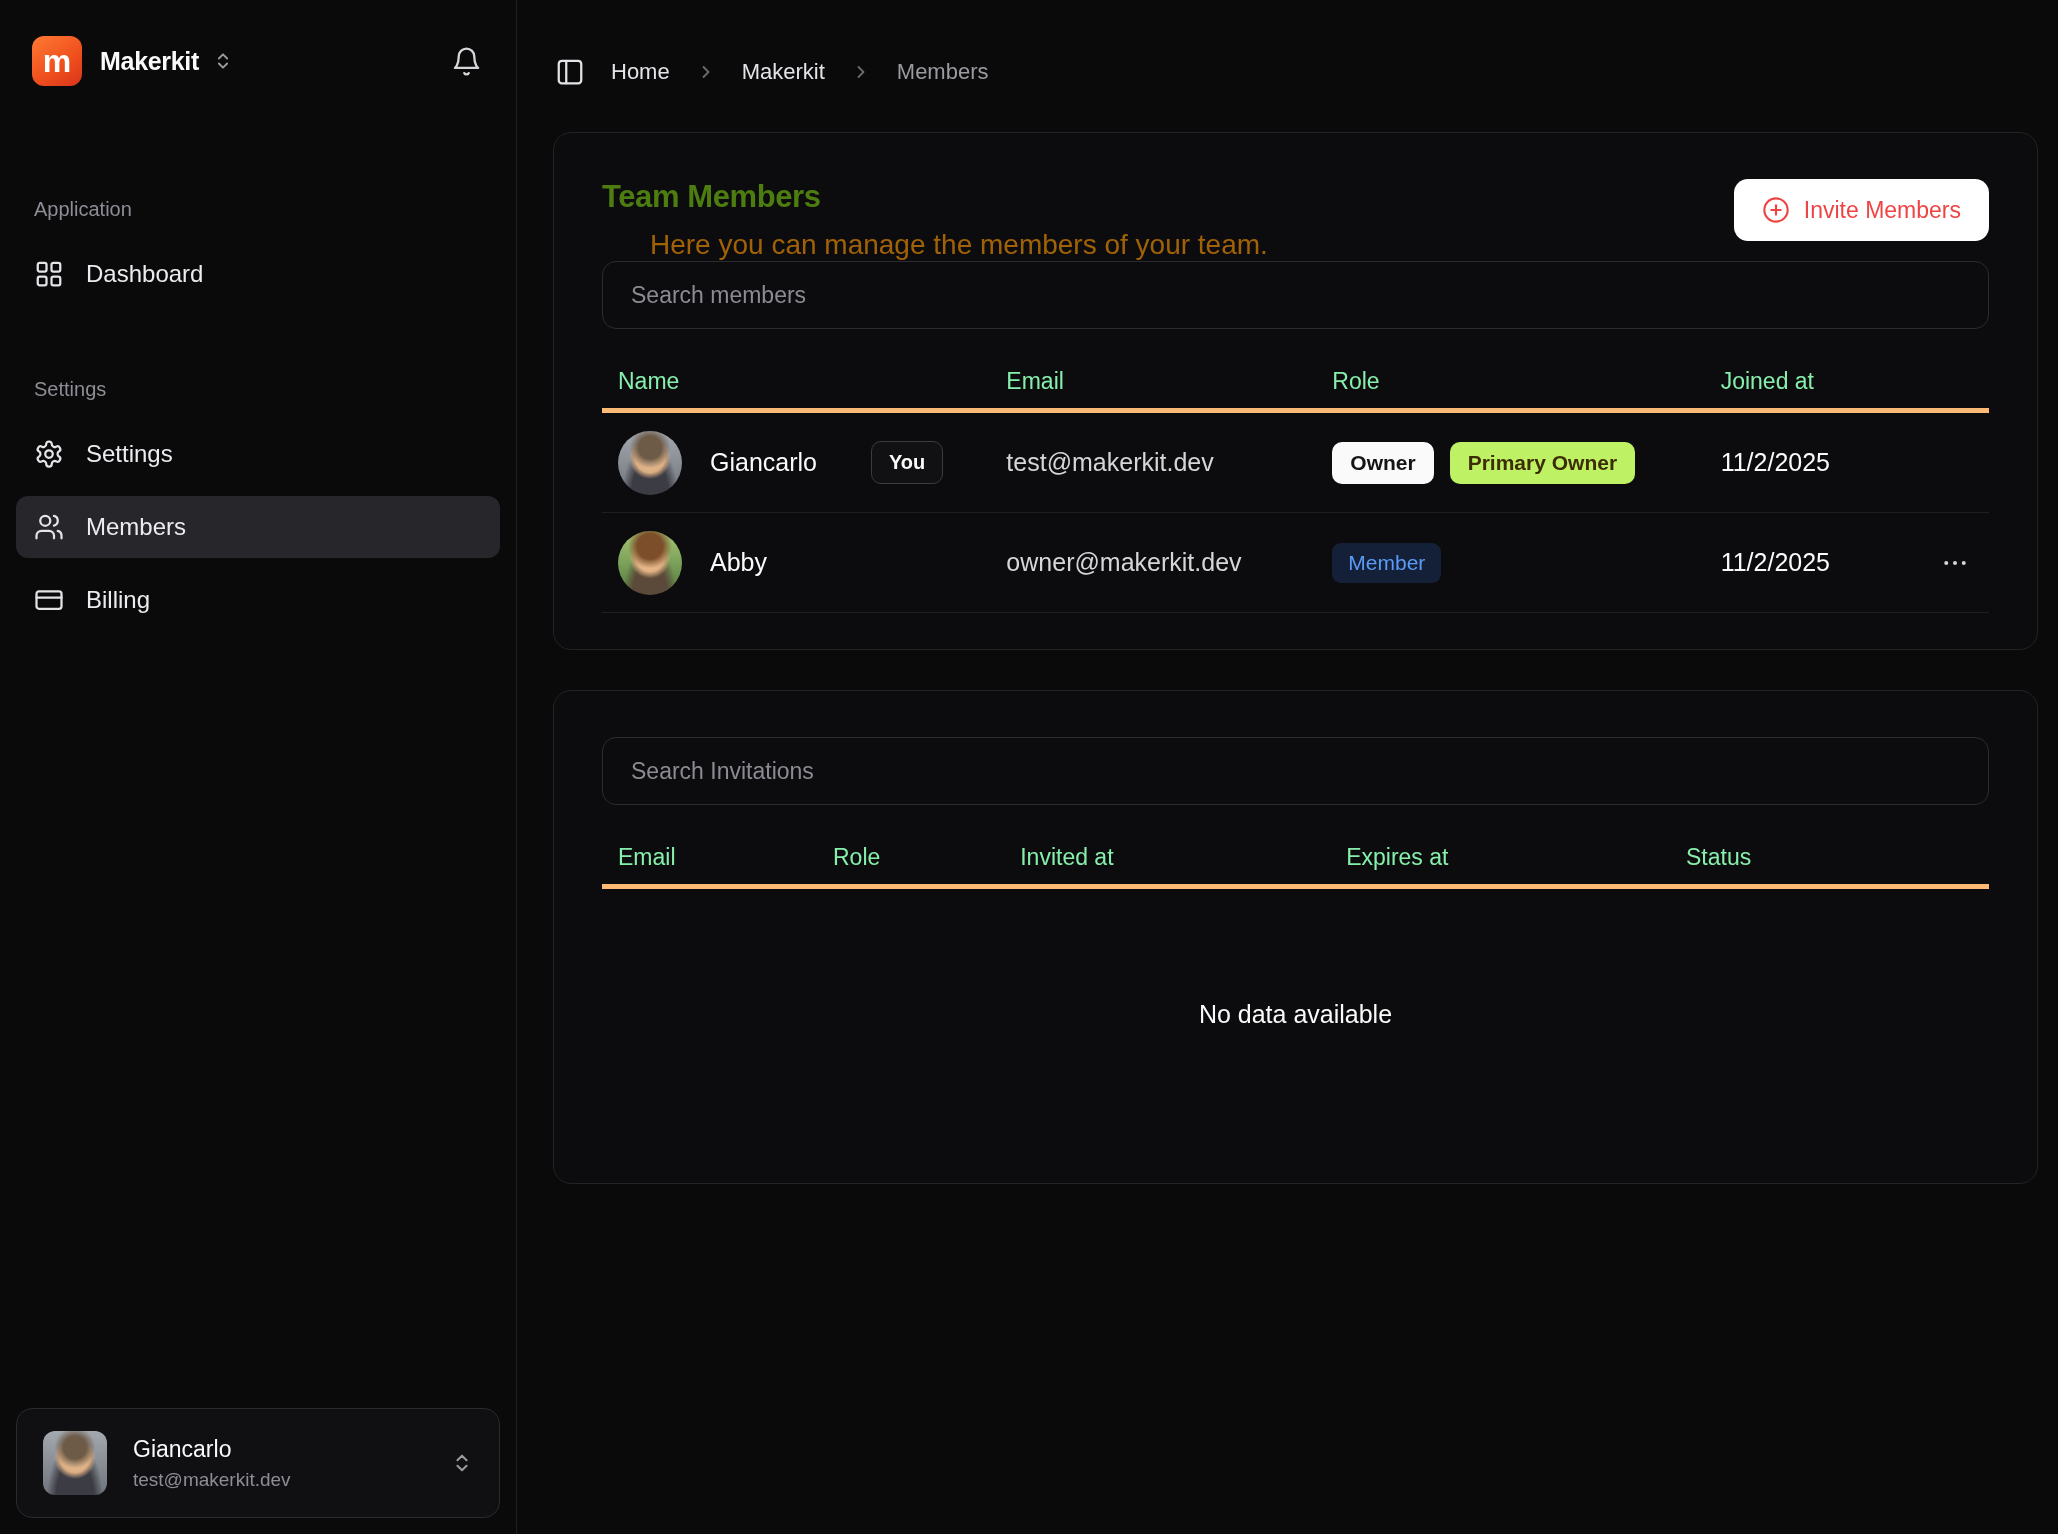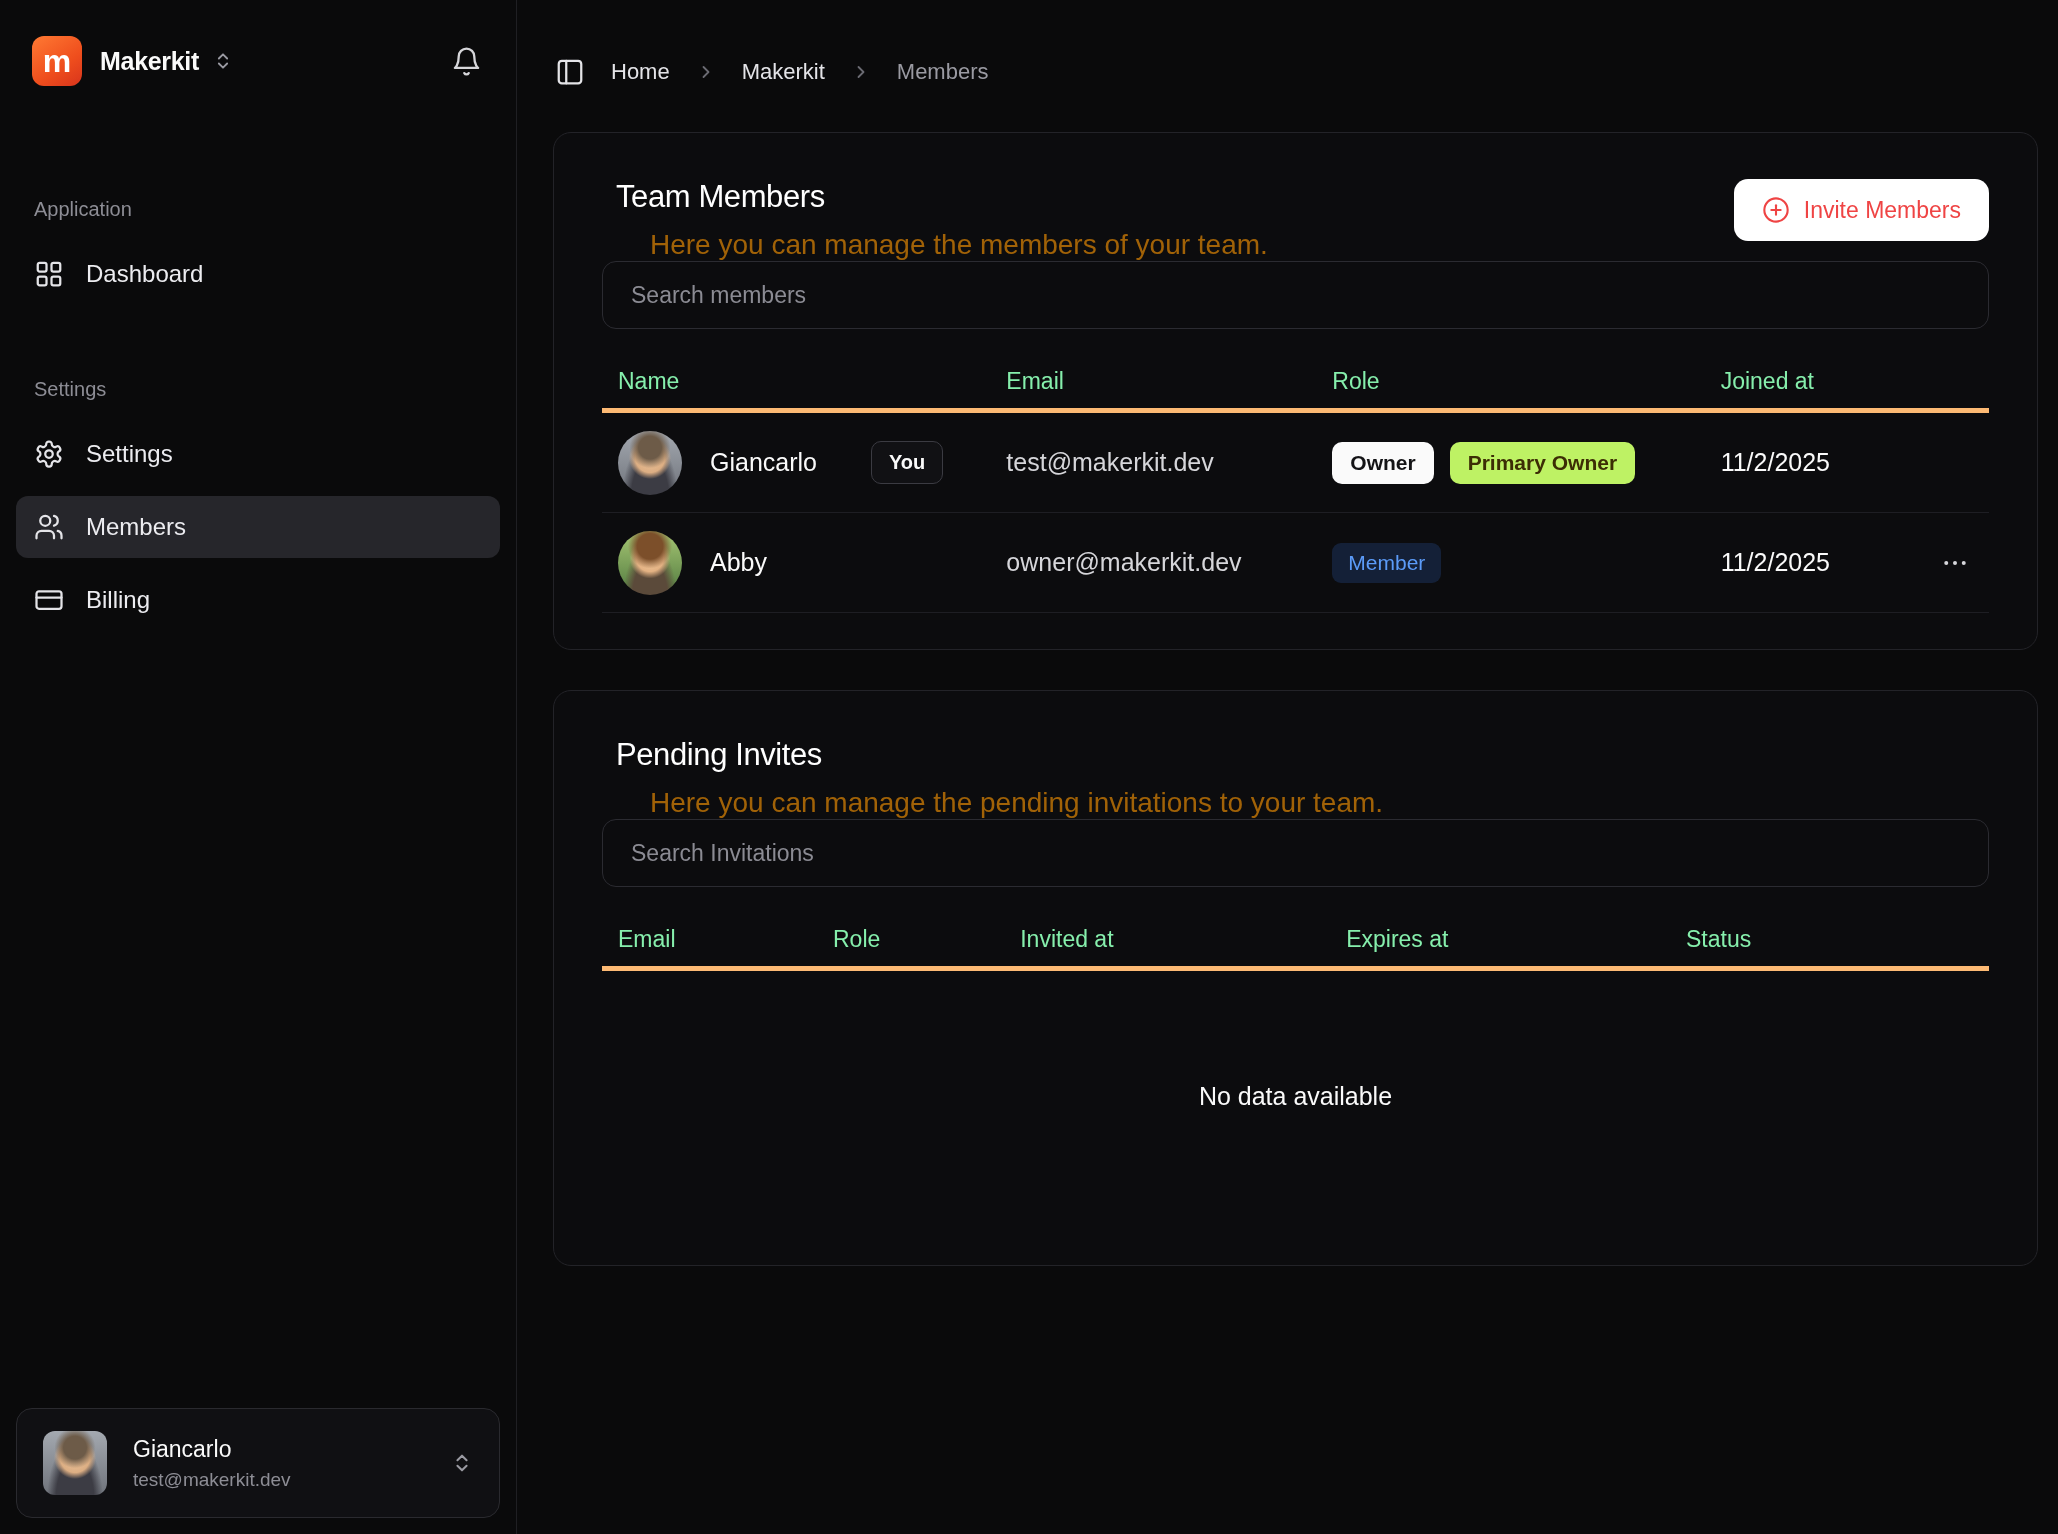--- a/index.html
+++ b/index.html
@@ -117,21 +117,21 @@
   .card {
     border: 1px solid #232328;
     background: #0c0c0e;
     border-radius: 18px;
     padding: 46px 48px 0 48px;
   }
   .card.members { margin-top: 32px; padding-bottom: 36px; }
   .card.invites { margin-top: 40px; padding-bottom: 44px; }
 
   .card-head { display: flex; justify-content: space-between; align-items: flex-start; }
-  .card-title { font-size: 31px; font-weight: 400; letter-spacing: -0.4px; color: #ffffff; margin-left: 14px; }
+  .card-title { font-size: 31px; font-weight: 700; letter-spacing: -0.4px; color: #4d7c0f; }
   .card-sub { margin-top: 14px; font-size: 28px; color: #a16207; margin-left: 48px; }
 
   .invite-btn {
     display: flex; align-items: center; gap: 14px;
     background: #ffffff; color: #ef4444;
     border: none; border-radius: 14px;
     height: 62px; padding: 0 28px;
     font-family: inherit; font-size: 23px; font-weight: 500;
     cursor: pointer;
   }
@@ -378,26 +378,20 @@
                 <circle cx="12" cy="12" r="1.6"></circle>
                 <circle cx="19" cy="12" r="1.6"></circle>
               </svg>
           </button>
         </div>
       </div>
     </div>
   </section>
 
   <section class="card invites">
-    <div class="card-head">
-      <div>
-        <h2 class="card-title">Pending Invites</h2>
-        <p class="card-sub">Here you can manage the pending invitations to your team.</p>
-      </div>
-    </div>
 
     <input class="search-input" type="text" placeholder="Search Invitations" style="">
 
     <div class="table">
       <div class="thead invites-grid">
         <div>Email</div>
         <div>Role</div>
         <div>Invited at</div>
         <div>Expires at</div>
         <div>Status</div>

